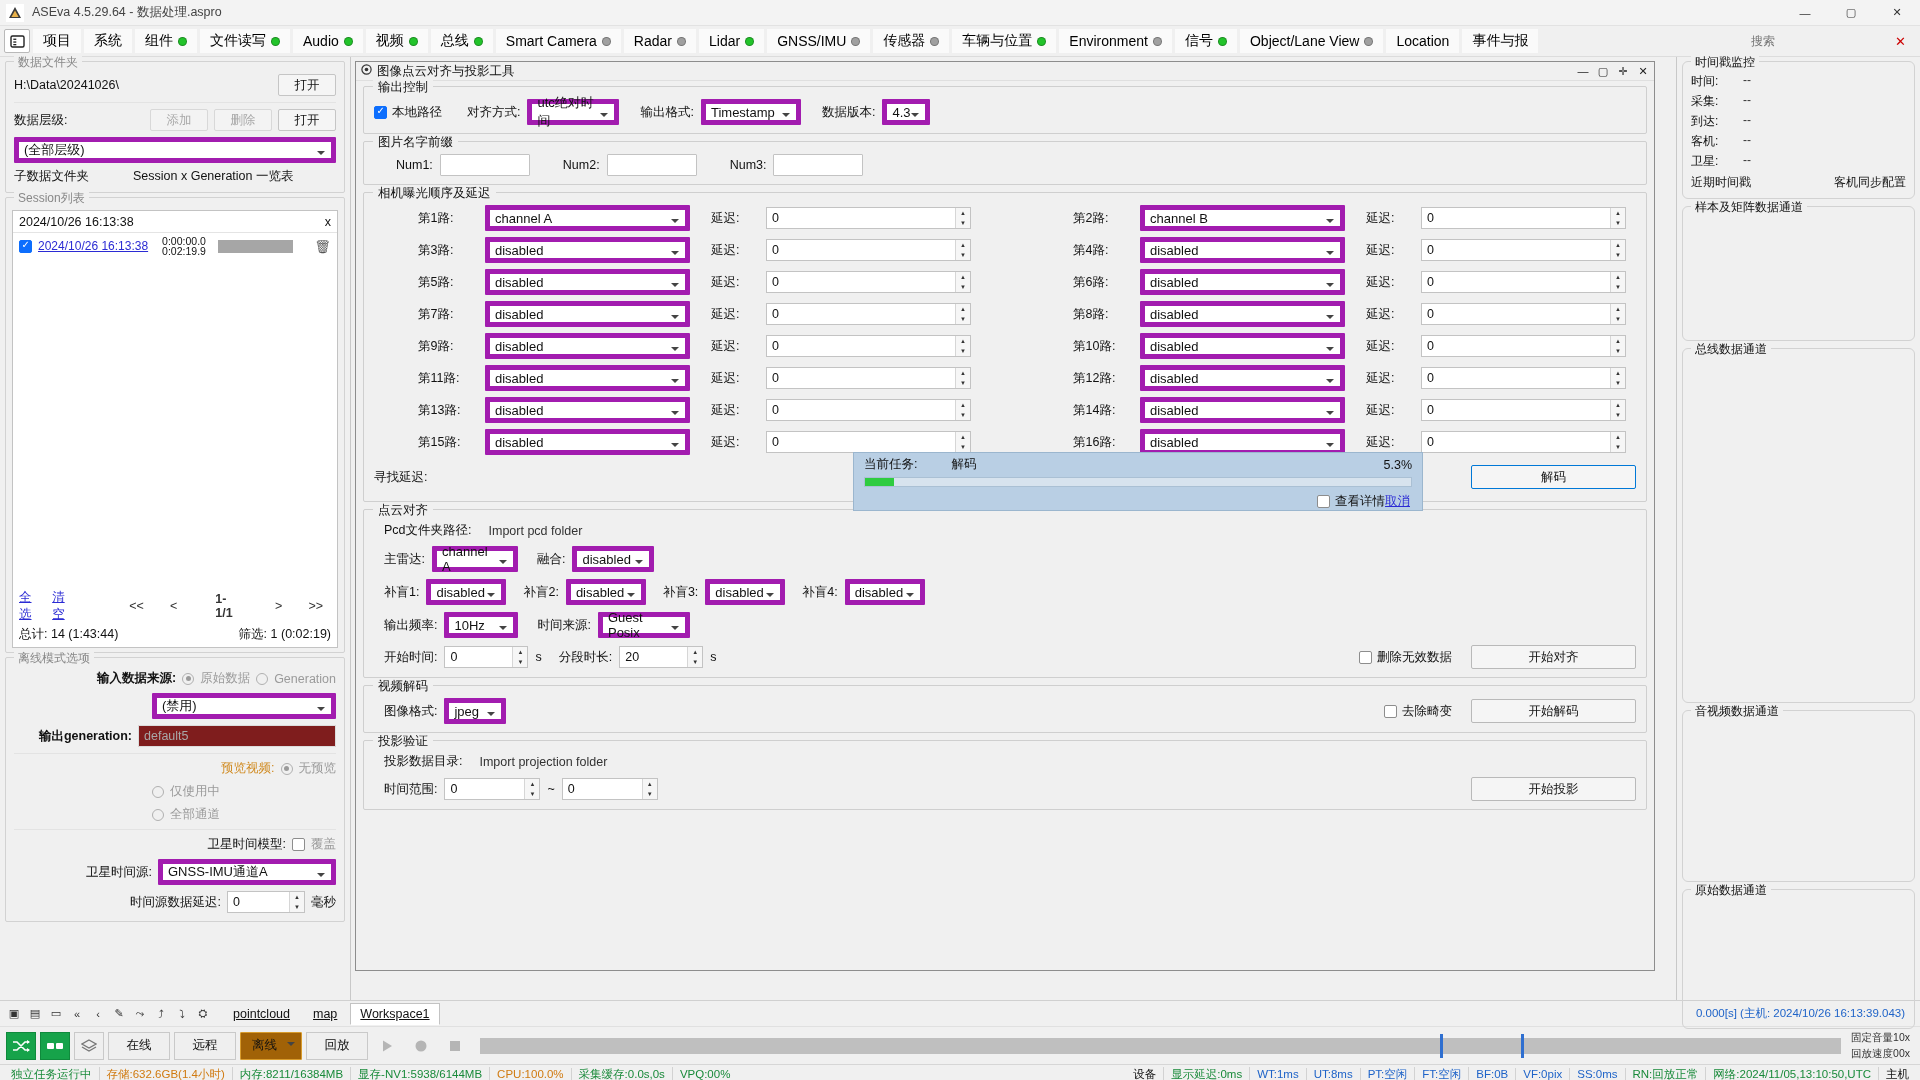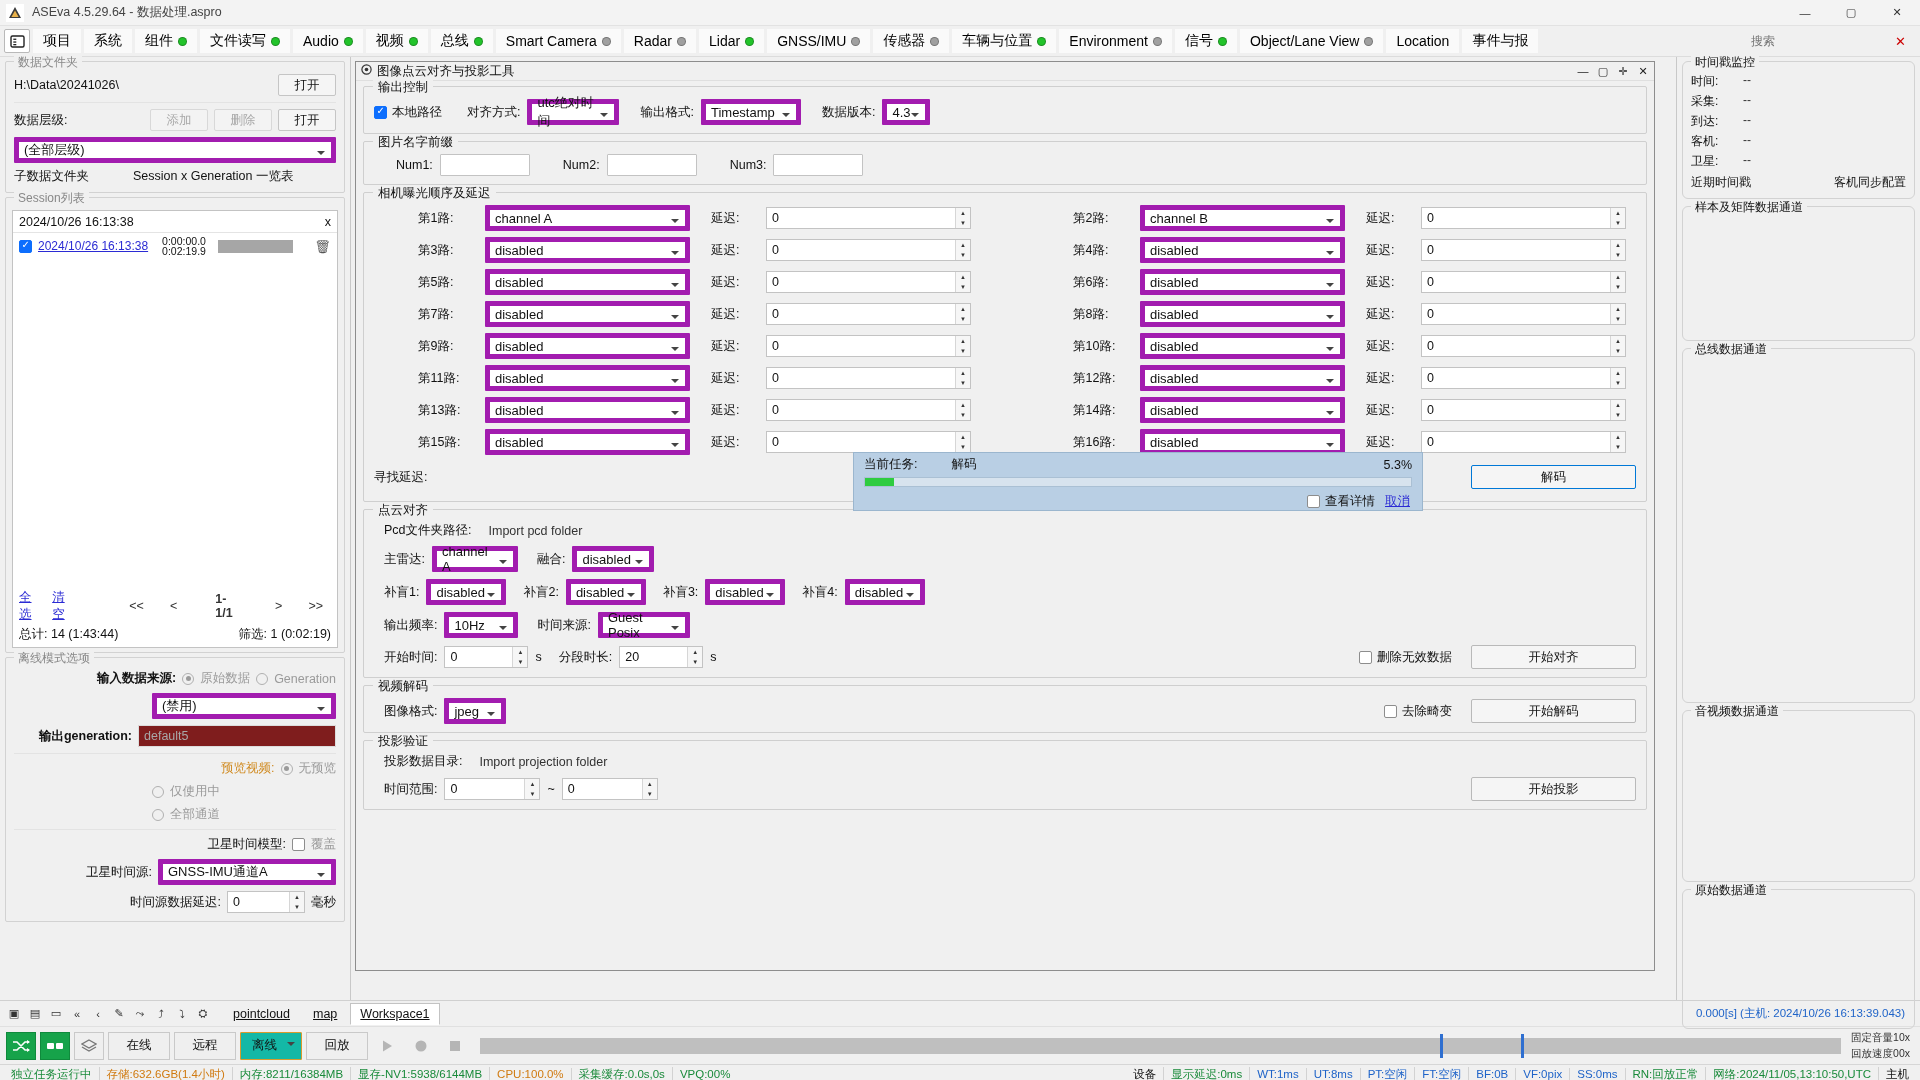--- a/index.html
+++ b/index.html
@@ -78,37 +78,37 @@
   .big-btn{ height:24px; width:165px; background:#f5f5f5; border:1px solid #b9b9b9; border-radius:2px; display:flex;align-items:center;justify-content:center; font-size:12.5px;}
   .big-btn.hl{ border-color:#0078d7; }
   .chkrow{ display:flex; align-items:center; gap:5px; font-size:12.5px;}
   
   #progress{ position:absolute; left:497px; top:390px; width:570px; height:59px; background:#b9cfe4; border:1px solid #9bb6ce; }
   #progress .prow{ display:flex; align-items:center; padding:3px 10px 0 10px; font-size:12.5px;}
   #progress .task{ margin-right:34px;}
   #progress .pct{ margin-left:auto;}
   #pbar-track{ margin:4px 10px 0 10px; height:10px; background:#d7e3ee; border:1px solid #aac0d4;}
   #pbar-fill{ height:100%; background:#2ecc40; }
-  #progress .brow{ display:flex; align-items:center; justify-content:flex-end; gap:10px; padding:6px 12px 0 10px; font-size:12.5px;}
+  #progress .brow{ display:flex; align-items:center; justify-content:flex-end; padding:6px 12px 0 10px; font-size:12.5px;}
   
   #rightpanel{ width:244px; background:#f0f0f0; border-left:1px solid #c8c8c8; padding:4px 5px; }
   .rgroup{ border:1px solid #d2d2d2; border-radius:6px; position:relative; margin-bottom:7px; padding:11px 8px 7px 8px;}
   .rgroup > .legend{ position:absolute; top:-8px; left:8px; background:#f0f0f0; padding:0 4px; font-size:12px; color:#111;}
   .kv{ display:flex; font-size:12px; margin-bottom:3px;}
   .kv .k{ width:52px; color:#111;}
   .kv .v{ color:#333;}
   .rlinkrow{ display:flex; justify-content:space-between; font-size:12px; margin-top:4px;}
   
   #botbar1{ height:26px; background:#f0f0f0; border-top:1px solid #d0d0d0; display:flex; align-items:center; gap:3px; padding:0 5px;}
   .ticon{ width:18px;height:18px; border:1px solid transparent; display:flex;align-items:center;justify-content:center; color:#333; font-size:11px;}
   .tab{ height:22px; padding:0 9px; font-size:12.5px; display:flex;align-items:center; border:1px solid transparent;text-decoration:underline;}
   .tab.active{ background:#fff; border:1px solid #c3c3c3; border-bottom-color:#fff;}
   #botbar2{ height:38px; background:#f0f0f0; display:flex; align-items:center; gap:4px; padding:0 6px; border-top:1px solid #e0e0e0;}
   .modebtn{ width:62px;height:28px; background:#efefef; border:1px solid #c9c9c9; font-size:12.5px; display:flex;align-items:center;justify-content:center;}
-  .modebtn.sel{ background:#14b8a6; border-color:#d89b2c;}
+  .modebtn.sel{ background:#a16207; border-color:#d89b2c;}
   .sqbtn{ width:30px;height:28px; background:#efefef; border:1px solid #c9c9c9; display:flex;align-items:center;justify-content:center;}
   .sqbtn.green{ background:#16a34a; border-color:#0f8a3c;}
   .timeline{ flex:1; height:16px; background:#bfbfbf; margin:0 6px; position:relative;}
   .timeline .fill{ position:absolute; left:0; top:0; bottom:0; background:#9d9d9d;}
   .timeline .mk{ position:absolute; top:-4px; bottom:-4px; width:3px; background:#2f6fd0;}
   .rtstamp{ font-size:11.5px; color:#1e63c8; white-space:nowrap;}
   
   #statusbar{ height:19px; background:#f0f0f0; border-top:1px solid #d6d6d6; display:flex; align-items:center; font-size:11.5px; gap:0; padding:0 4px;}
   .st{ padding:0 7px; border-right:1px solid #d2d2d2; white-space:nowrap;}
   .st.g{ color:#198a3a; }

